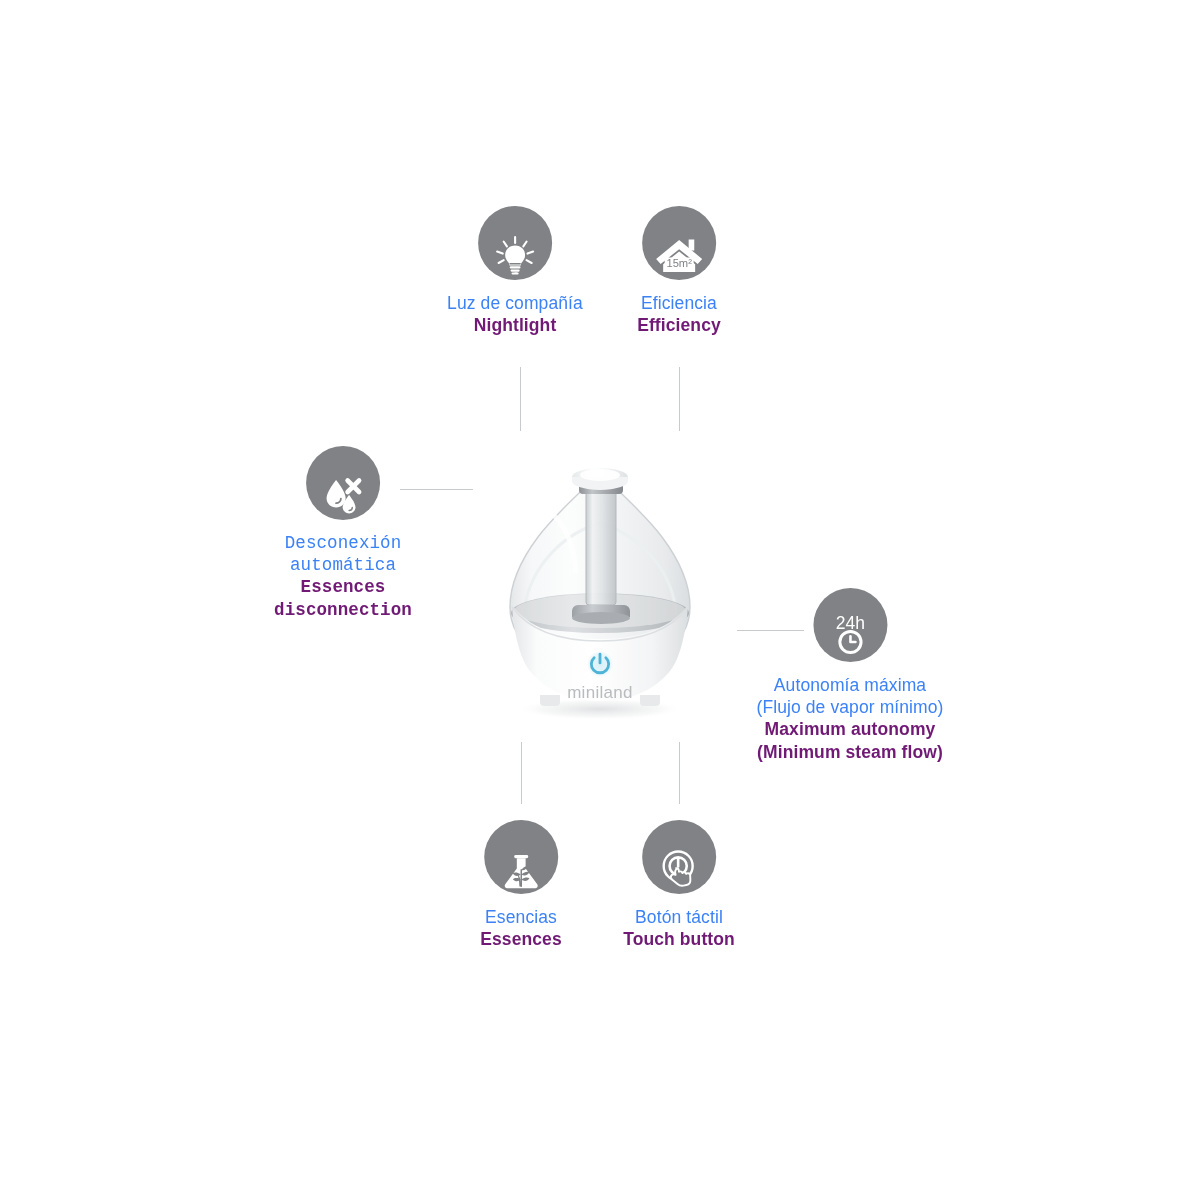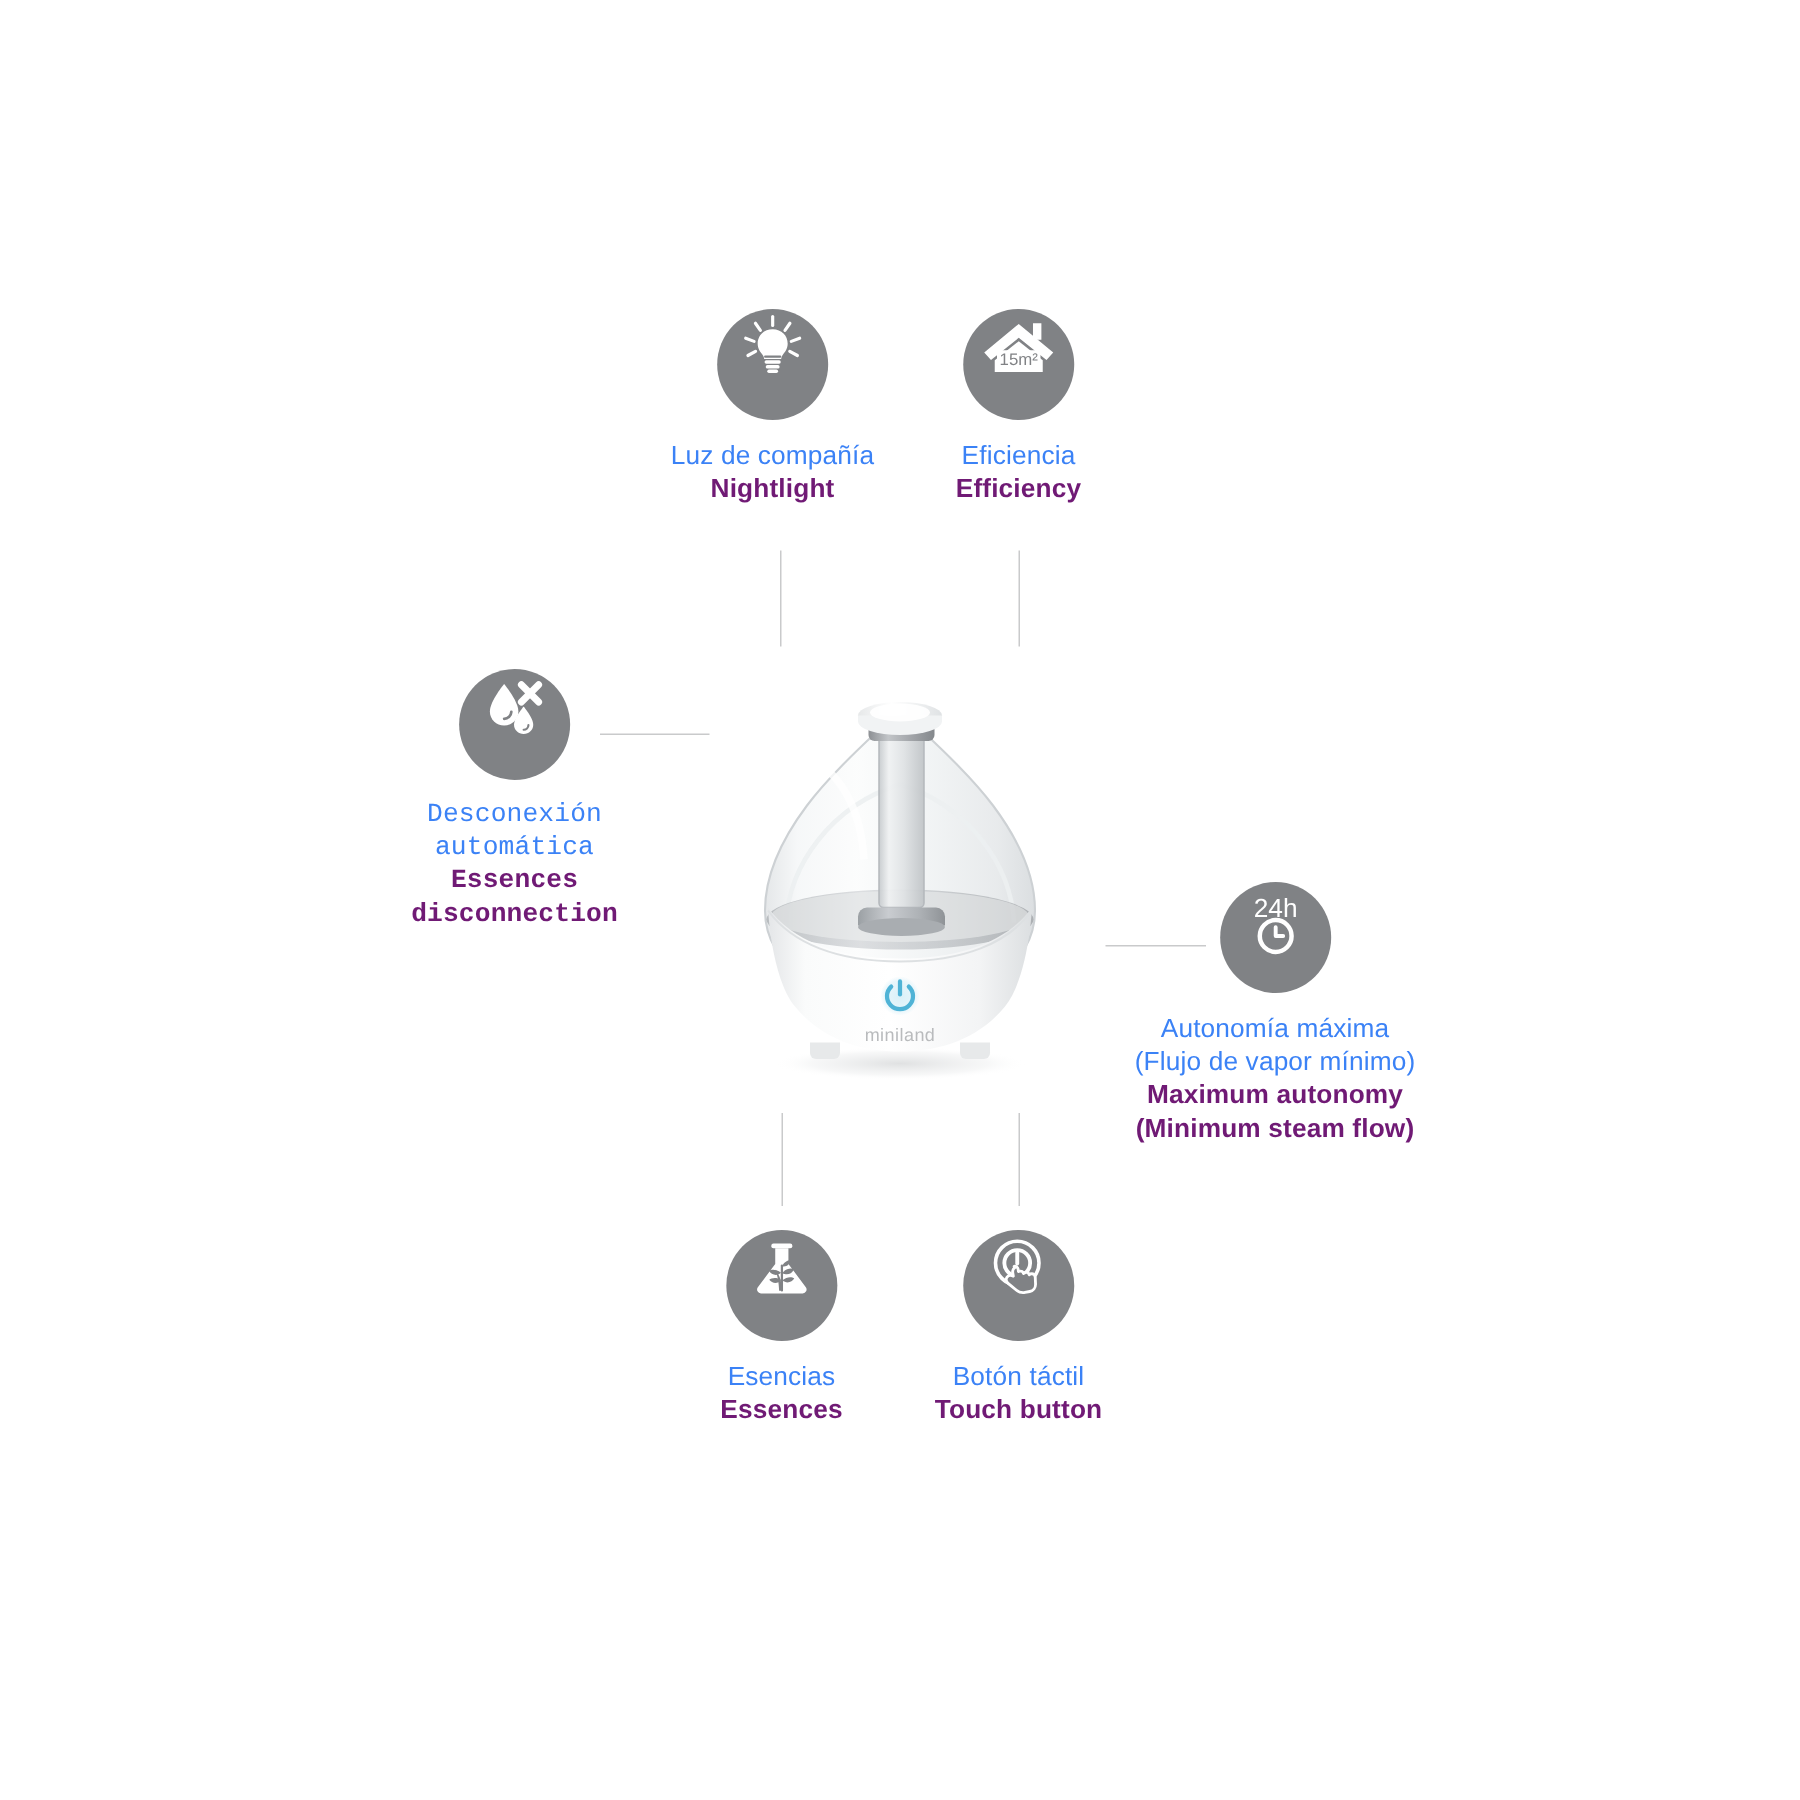--- a/index.html
+++ b/index.html
@@ -25,21 +25,21 @@
     position: absolute;
     display: flex;
     flex-direction: column;
     align-items: center;
   }
   .icon-circle {
     width: 74px; height: 74px;
     border-radius: 50%;
     background: #808285;
     display: flex;
-    align-items: flex-start;
+    align-items: flex-end;
     justify-content: center;
     flex: none;
   }
   .icon-circle svg { display: block; }
 
   .caption {
     margin-top: 12px;
     text-align: center;
     line-height: 1.27;
     white-space: nowrap;
@@ -93,21 +93,21 @@
     width: 268px;
     height: 270px;
   }
   #product svg { display:block; width:100%; height:100%; }
 
   .logo-text {
     position: absolute;
     left: 0; right: 0;
     top: 228px;
     text-align: center;
-    font-size: 12px;
+    font-size: 17px;
     color: #b9bbbd;
     letter-spacing: .3px;
     font-family: "Liberation Sans", sans-serif;
   }
   .power-dot {
     position: absolute;
     left: 50%; top: 196px;
     transform: translateX(-50%);
     width: 26px; height: 26px;
     border-radius: 50%;

